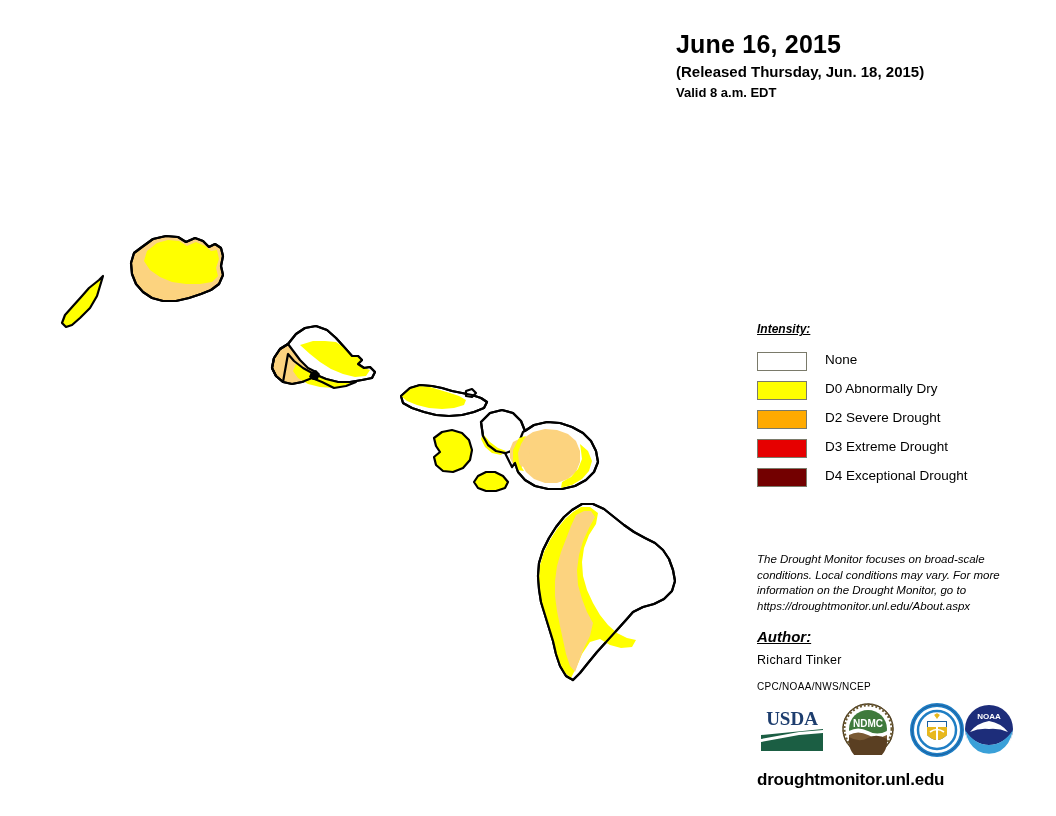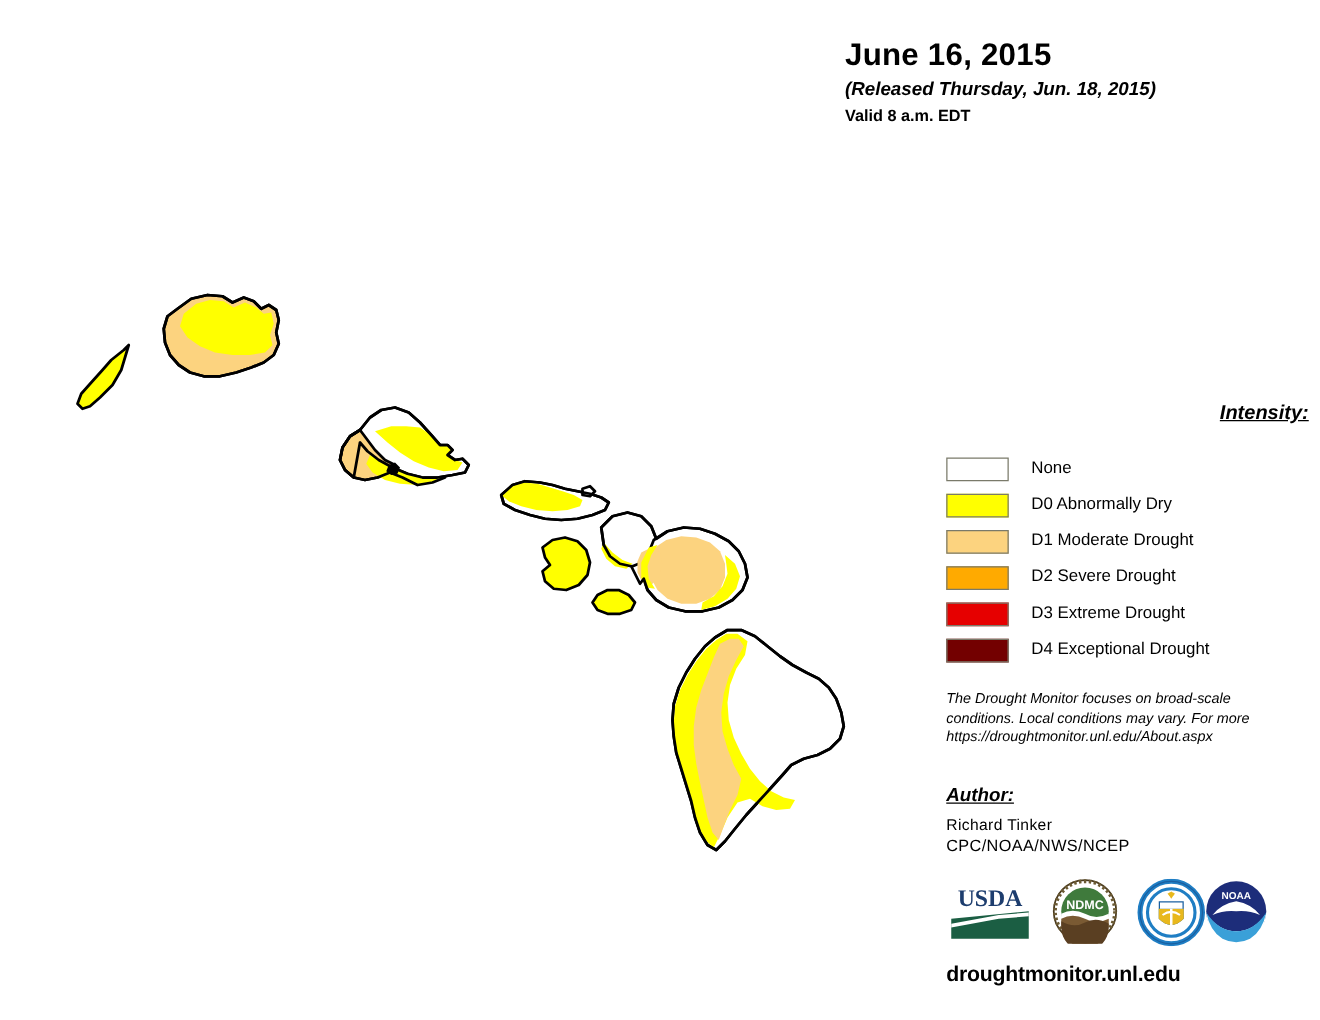--- a/index.html
+++ b/index.html
@@ -14,32 +14,32 @@
   
   #title-block{left:0;top:24px;width:660px;text-align:center;}
   #main-title{
     font-size:23px;font-weight:bold;font-style:italic;letter-spacing:.2px;
   }
   #state-title{
     font-size:38px;font-weight:bold;margin-top:2px;letter-spacing:.5px;
   }
   #date-block{left:676px;top:30px;width:360px;}
   #valid-date{font-size:25px;font-weight:bold;letter-spacing:.2px;}
-  #released-date{font-size:15px;font-weight:bold;font-style:italic;margin-top:4px;}
+  #released-date{font-size:15px;font-weight:bold;margin-top:4px;}
   #valid-time{font-size:13px;font-weight:bold;margin-top:5px;}
 
   
   #map-area{left:0;top:120px;width:740px;height:700px;}
   #map-svg{display:block;}
 
   
   #legend{left:757px;top:322px;width:290px;}
   #legend-title{
-    font-size:16px;font-weight:bold;font-style:italic;
-    text-decoration:underline;margin-bottom:26px;text-align:right;
+    font-size:12px;font-weight:bold;font-style:italic;
+    text-decoration:underline;margin-bottom:16px;
   }
   .legend-row{display:flex;height:23px;margin-bottom:6px;}
   .swatch{
     width:50px;height:19px;border:1px solid #7a7a6a;box-sizing:border-box;
     flex:0 0 auto;
   }
   .legend-label{font-size:13.5px;margin-left:18px;white-space:nowrap;}
 
   
   #disclaimer{
@@ -48,21 +48,21 @@
   }
   #disclaimer div{white-space:nowrap;}
 
   
   #author-block{left:757px;top:628px;width:280px;}
   #author-title{
     font-size:15px;font-weight:bold;font-style:italic;
     text-decoration:underline;
   }
   #author-name{font-size:12.5px;margin-top:8px;letter-spacing:.3px;}
-  #author-org{font-size:13px;margin-top:2px;letter-spacing:.3px;}
+  #author-org{font-size:10px;margin-top:14px;letter-spacing:.3px;}
 
   
   #logos{left:757px;top:703px;width:290px;height:58px;}
   .logo{position:absolute;top:0;}
   #site-url{
     left:757px;top:770px;width:290px;text-align:left;
     font-size:17px;font-weight:bold;letter-spacing:-.2px;
   }
 </style>
 </head>
@@ -148,40 +148,37 @@
 
   <div class="legend-row">
     <span class="swatch" style="background-color: rgb(255, 255, 255);"></span>
     <span class="legend-label">None</span>
   </div>
   <div class="legend-row">
     <span class="swatch" style="background-color: rgb(255, 255, 0);"></span>
     <span class="legend-label">D0 Abnormally Dry</span>
   </div>
   <div class="legend-row">
-    <span class="swatch" style="background-color: rgb(252, 211, 127);"></span>
-    <span class="legend-label">D1 Moderate Drought</span>
-  </div>
-  <div class="legend-row">
     <span class="swatch" style="background-color: rgb(255, 170, 0);"></span>
     <span class="legend-label">D2 Severe Drought</span>
   </div>
   <div class="legend-row">
     <span class="swatch" style="background-color: rgb(230, 0, 0);"></span>
     <span class="legend-label">D3 Extreme Drought</span>
   </div>
   <div class="legend-row">
     <span class="swatch" style="background-color: rgb(115, 0, 0);"></span>
     <span class="legend-label">D4 Exceptional Drought</span>
   </div>
 </div>
 
 <div class="abs" id="disclaimer">
   <div>The Drought Monitor focuses on broad-scale</div>
   <div>conditions. Local conditions may vary. For more</div>
+  <div>information on the Drought Monitor, go to</div>
   <div>https://droughtmonitor.unl.edu/About.aspx</div>
 </div>
 
 <div class="abs" id="author-block">
   <div id="author-title">Author:</div>
   <div id="author-name">Richard Tinker</div>
   <div id="author-org">CPC/NOAA/NWS/NCEP</div>
 </div>
 
 <div class="abs" id="logos">

